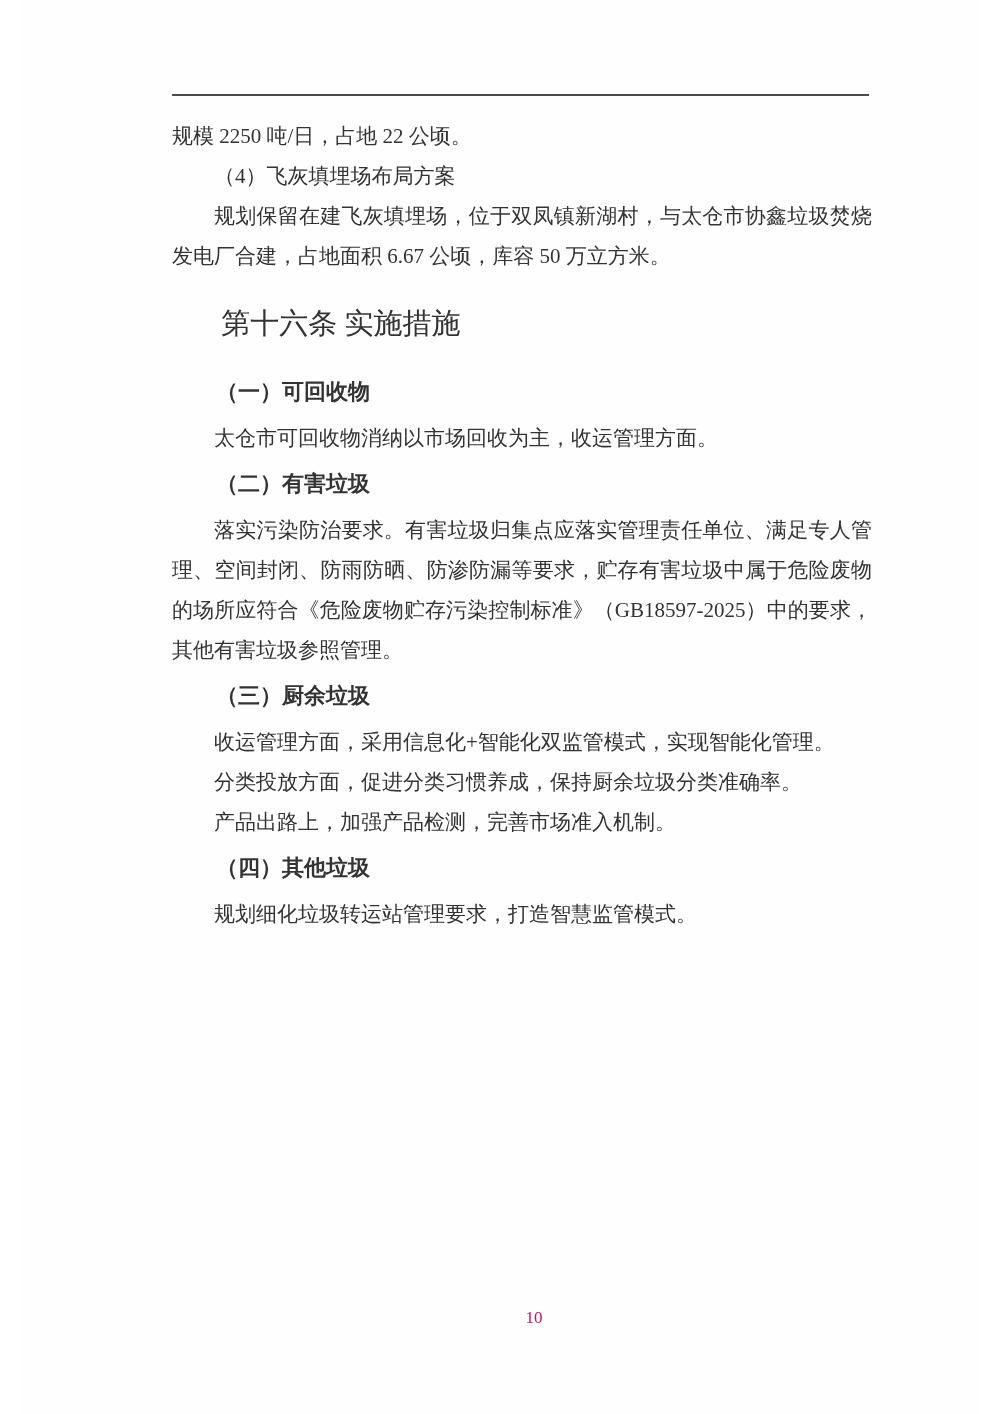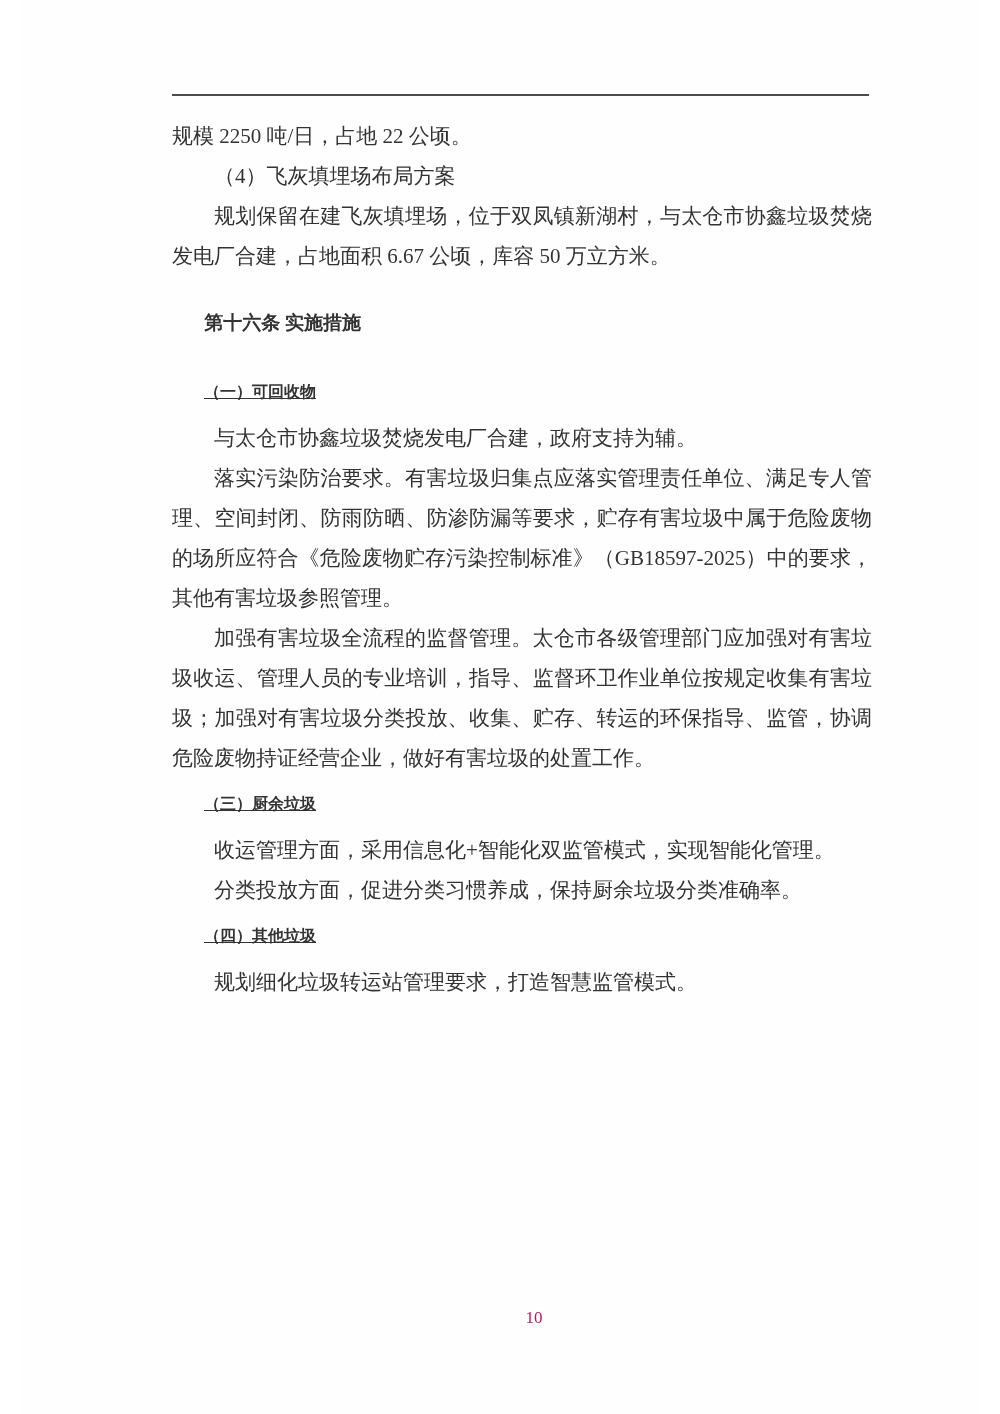--- a/index.html
+++ b/index.html
@@ -27,33 +27,32 @@
     top: 116px;
     left: 152px;
     width: 700px;
     font-size: 21px;
     line-height: 40px;
     text-align: justify;
   }
   .content p { margin: 0; }
   .content p.indent { text-indent: 2em; }
   .content p.h1 {
-    font-size: 19px;
-    font-weight: bold;
+    font-size: 29px;
+    font-weight: normal;
     text-align: left;
     text-indent: 1.7em;
     margin: 27px 0 29px 0;
   }
   .content p.h2 {
-    font-size: 16px;
+    font-size: 22px;
     font-weight: bold;
     text-align: left;
     text-indent: 2em;
     margin: 6px 0 6px 0;
-    text-decoration: underline;
   }
   .page-number {
     position: absolute;
     top: 1306px;
     left: 0;
     width: 100%;
     text-align: center;
     font-size: 17px;
     line-height: 24px;
     color: #be185d;
@@ -65,24 +64,25 @@
 
 <div class="page">
   <div class="header-rule"></div>
 
   <div class="content">
     <p class="body">规模 2250 吨/日，占地 22 公顷。</p>
     <p class="body indent">（4）飞灰填埋场布局方案</p>
     <p class="body indent">规划保留在建飞灰填埋场，位于双凤镇新湖村，与太仓市协鑫垃圾焚烧发电厂合建，占地面积 6.67 公顷，库容 50 万立方米。</p>
     <p class="h1">第十六条 实施措施</p>
     <p class="h2">（一）可回收物</p>
-    <p class="body indent">与太仓市协鑫垃圾焚烧发电厂合建，政府支持为辅。</p>
+    <p class="body indent">太仓市可回收物消纳以市场回收为主，收运管理方面。</p>
+    <p class="h2">（二）有害垃圾</p>
     <p class="body indent">落实污染防治要求。有害垃圾归集点应落实管理责任单位、满足专人管理、空间封闭、防雨防晒、防渗防漏等要求，贮存有害垃圾中属于危险废物的场所应符合《危险废物贮存污染控制标准》（GB18597-2025）中的要求，其他有害垃圾参照管理。</p>
-    <p class="body indent">加强有害垃圾全流程的监督管理。太仓市各级管理部门应加强对有害垃圾收运、管理人员的专业培训，指导、监督环卫作业单位按规定收集有害垃圾；加强对有害垃圾分类投放、收集、贮存、转运的环保指导、监管，协调危险废物持证经营企业，做好有害垃圾的处置工作。</p>
     <p class="h2">（三）厨余垃圾</p>
     <p class="body indent">收运管理方面，采用信息化+智能化双监管模式，实现智能化管理。</p>
     <p class="body indent">分类投放方面，促进分类习惯养成，保持厨余垃圾分类准确率。</p>
+    <p class="body indent">产品出路上，加强产品检测，完善市场准入机制。</p>
     <p class="h2">（四）其他垃圾</p>
     <p class="body indent">规划细化垃圾转运站管理要求，打造智慧监管模式。</p>
   </div>
 
   <div class="page-number">10</div>
 </div>
 
 </body></html>

